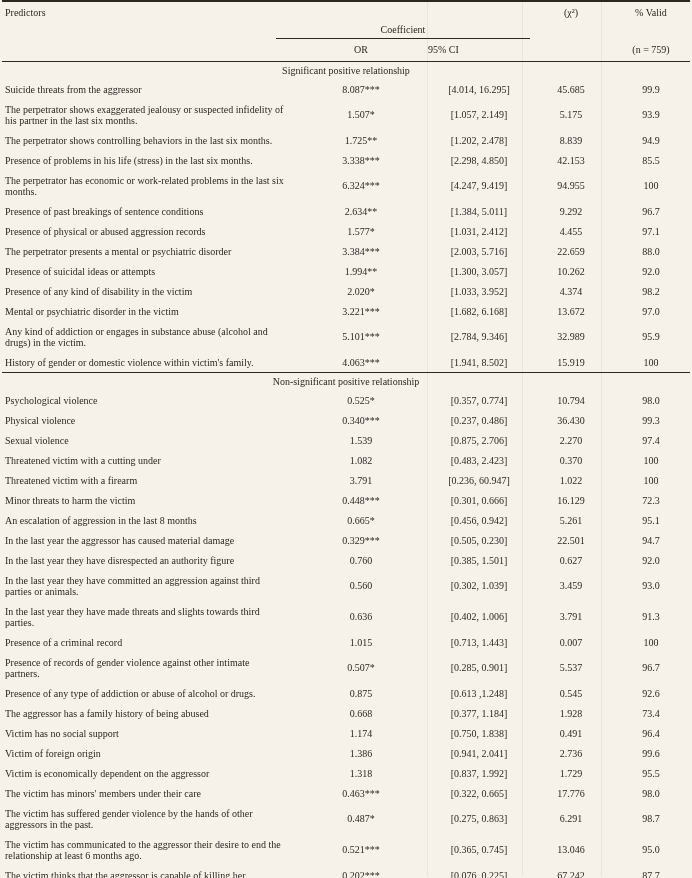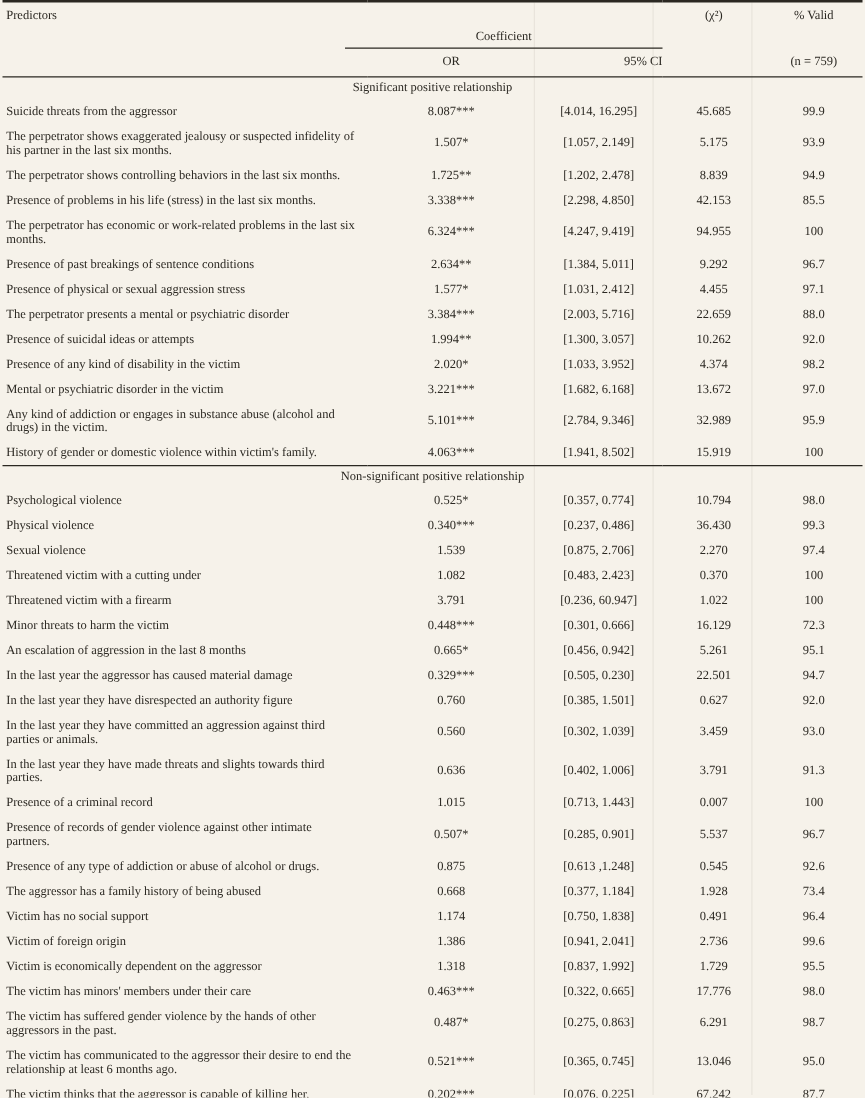--- a/index.html
+++ b/index.html
@@ -42,21 +42,21 @@
   .th-pred{text-align:left;padding:5px 0 0 3px;}
   .th-coef-wrap{
     margin-left:-18px;
     text-align:center;
     padding:22px 0 3px 0;
     border-bottom:1px solid #2b2822;
   }
   .th-chi{text-align:center;padding-top:5px;}
   .th-valid{text-align:center;padding-top:5px;}
   .th-or{text-align:center;padding:5px 0 6px 0;}
-  .th-ci{text-align:right;padding:5px 0 6px 0;margin-top:25px;}
+  .th-ci{text-align:left;padding:5px 0 6px 0;margin-top:25px;}
   .th-n{text-align:center;padding:5px 0 6px 0;}
   .it{}
   .pre{white-space:pre;}
 
   td{
     font-size:10px;
     line-height:11px;
     vertical-align:middle;
     padding:4.5px 0;
   }
@@ -144,21 +144,21 @@
           <td class="num">100</td>
         </tr>
         <tr>
           <td class="pred">Presence of past breakings of sentence conditions</td>
           <td class="num">2.634**</td>
           <td class="num">[1.384, 5.011]</td>
           <td class="num">9.292</td>
           <td class="num">96.7</td>
         </tr>
         <tr>
-          <td class="pred">Presence of physical or sexual aggression stress</td>
+          <td class="pred">Presence of physical or abused aggression records</td>
           <td class="num">1.577*</td>
           <td class="num">[1.031, 2.412]</td>
           <td class="num">4.455</td>
           <td class="num">97.1</td>
         </tr>
         <tr>
           <td class="pred">The perpetrator presents a mental or psychiatric disorder</td>
           <td class="num">3.384***</td>
           <td class="num">[2.003, 5.716]</td>
           <td class="num">22.659</td>

